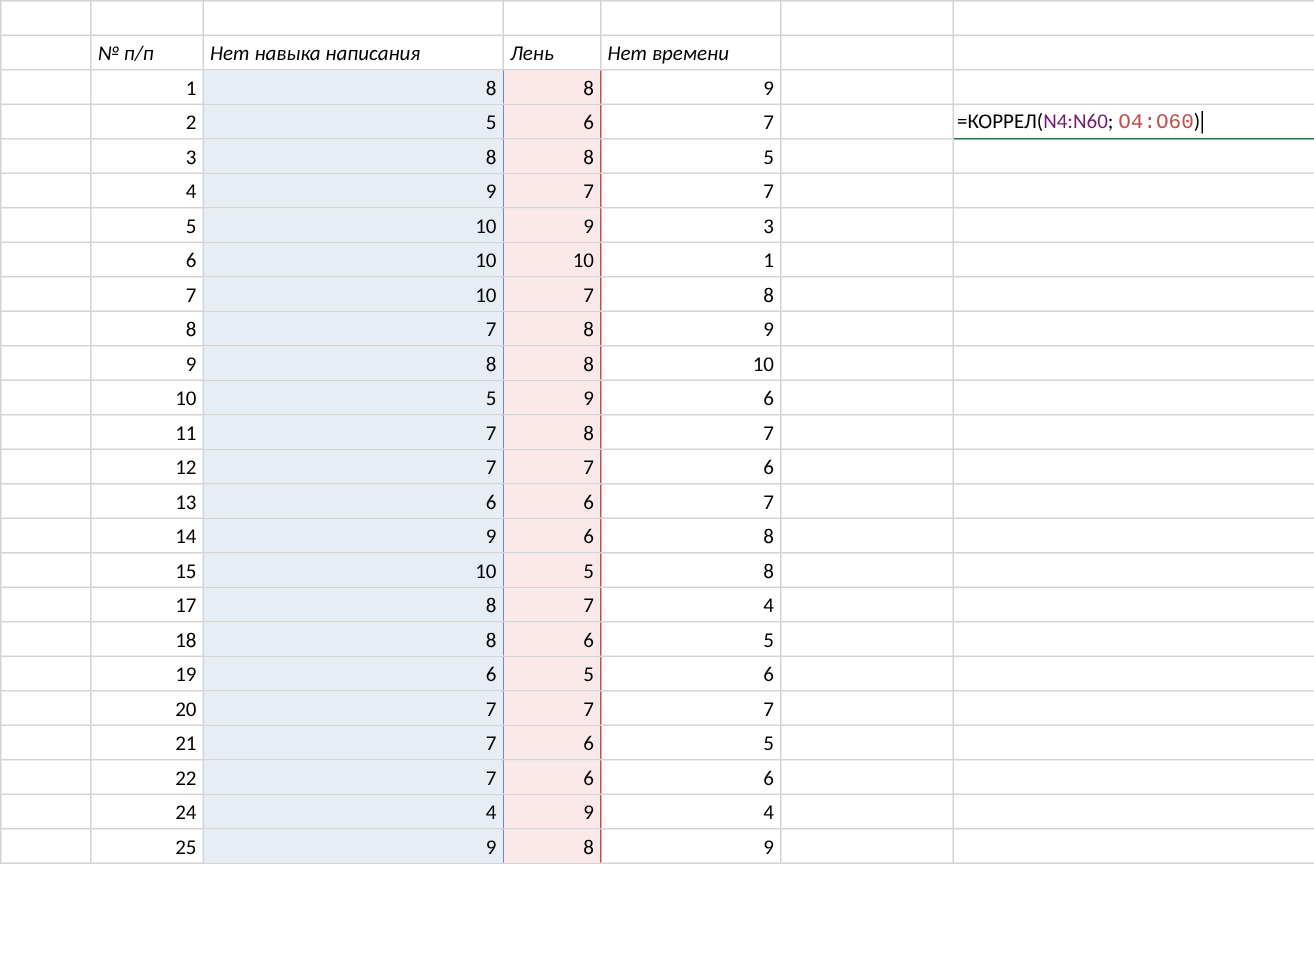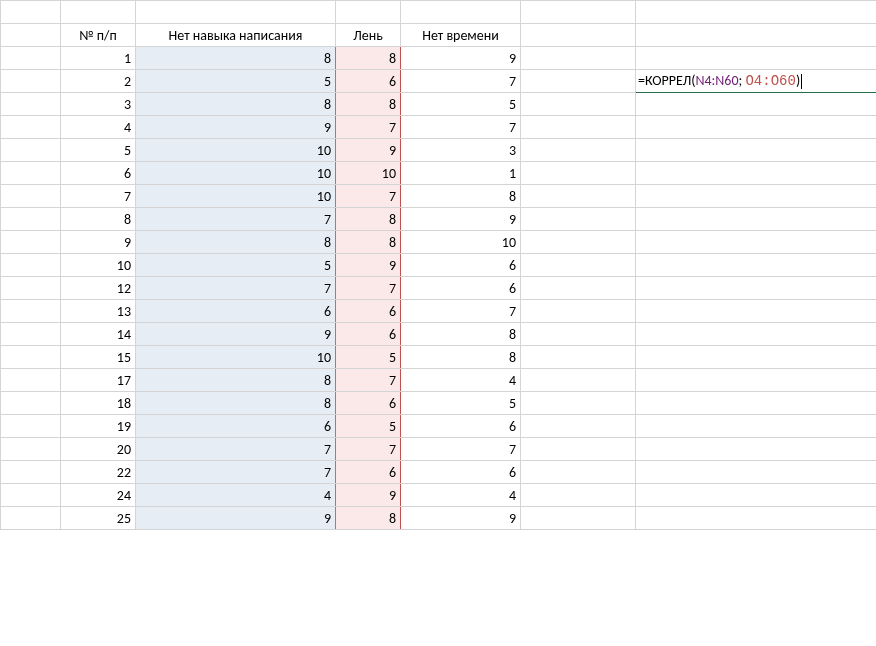--- a/index.html
+++ b/index.html
@@ -25,21 +25,21 @@
     position: relative;
   }
   .col-a { width: 60px; }
   .col-b { width: 75px; }
   .col-c { width: 200px; }
   .col-d { width: 65px; }
   .col-e { width: 120px; }
   .col-f { width: 115px; }
   .col-g { width: 241px; }
   .num { text-align: right; }
-  .hdr { text-align: center; }
+  .hdr { text-align: left; font-style: italic; }
   .sel-blue { background: #e6edf5; }
   .sel-red  { background: #fae9e8; }
   
   .b-blue-l { border-left: 1px solid #6a8bbf !important; }
   .b-blue-r { border-right: 1px solid #6a8bbf !important; }
   .b-blue-t { border-top: 1px solid #6a8bbf !important; }
   .b-red-l  { border-left: 1.5px solid #c0504d !important; }
   .b-red-r  { border-right: 1.5px solid #c0504d !important; }
   .b-red-t  { border-top: 1.5px solid #c0504d !important; }
   .formula-cell {
@@ -191,20 +191,29 @@
         <td></td>
         <td class="num">10</td>
         <td class="num sel-blue b-blue-l b-blue-r">5</td>
         <td class="num sel-red b-red-l b-red-r">9</td>
         <td class="num">6</td>
         <td></td>
         <td></td>
       </tr>
       <tr>
         <td></td>
+        <td class="num">11</td>
+        <td class="num sel-blue b-blue-l b-blue-r">7</td>
+        <td class="num sel-red b-red-l b-red-r">8</td>
+        <td class="num">7</td>
+        <td></td>
+        <td></td>
+      </tr>
+      <tr>
+        <td></td>
         <td class="num">12</td>
         <td class="num sel-blue b-blue-l b-blue-r">7</td>
         <td class="num sel-red b-red-l b-red-r">7</td>
         <td class="num">6</td>
         <td></td>
         <td></td>
       </tr>
       <tr>
         <td></td>
         <td class="num">13</td>
@@ -263,20 +272,29 @@
         <td></td>
         <td class="num">20</td>
         <td class="num sel-blue b-blue-l b-blue-r">7</td>
         <td class="num sel-red b-red-l b-red-r">7</td>
         <td class="num">7</td>
         <td></td>
         <td></td>
       </tr>
       <tr>
         <td></td>
+        <td class="num">21</td>
+        <td class="num sel-blue b-blue-l b-blue-r">7</td>
+        <td class="num sel-red b-red-l b-red-r">6</td>
+        <td class="num">5</td>
+        <td></td>
+        <td></td>
+      </tr>
+      <tr>
+        <td></td>
         <td class="num">22</td>
         <td class="num sel-blue b-blue-l b-blue-r">7</td>
         <td class="num sel-red b-red-l b-red-r">6</td>
         <td class="num">6</td>
         <td></td>
         <td></td>
       </tr>
       <tr>
         <td></td>
         <td class="num">24</td>

